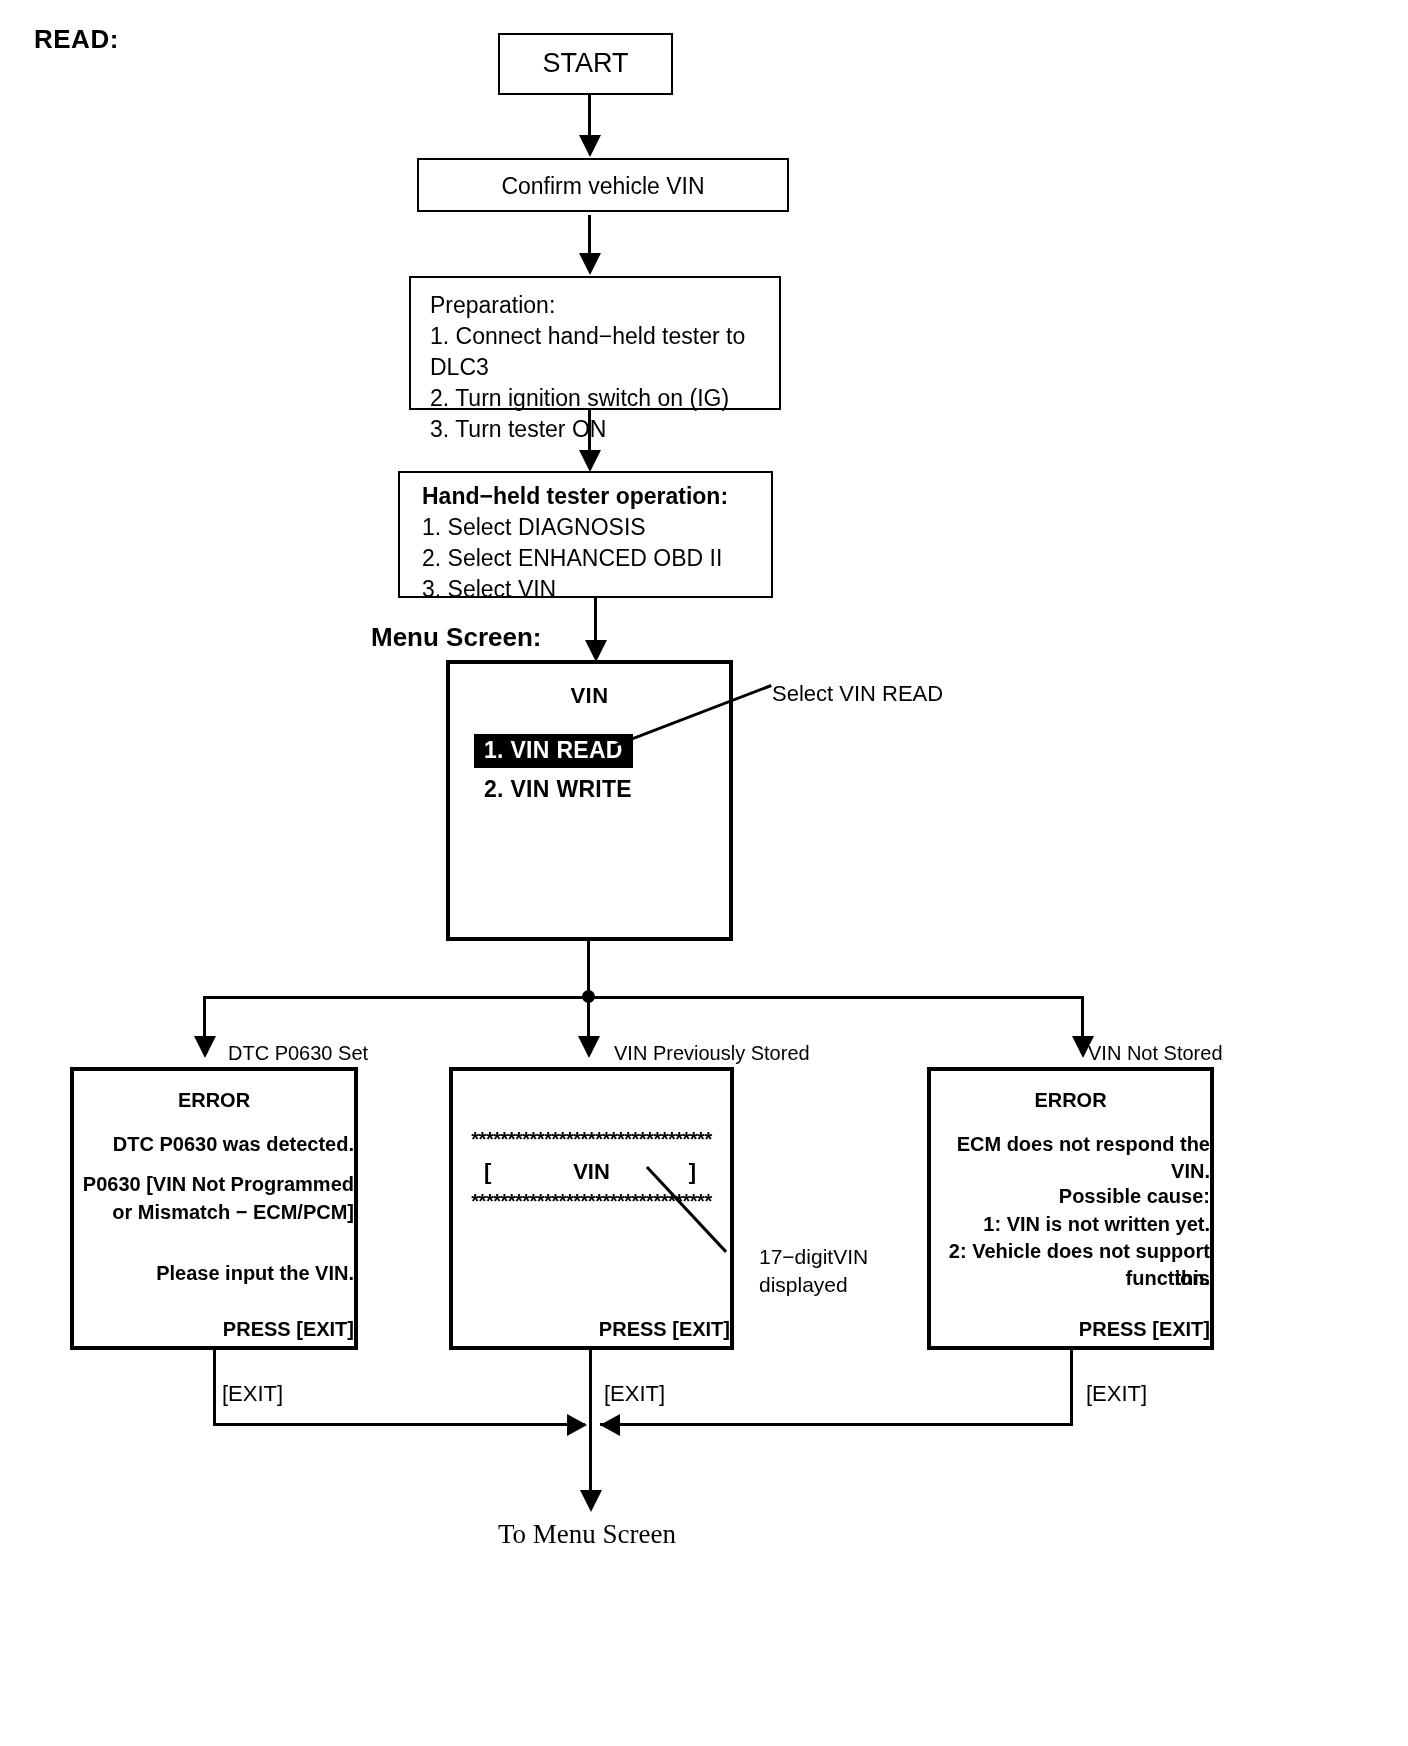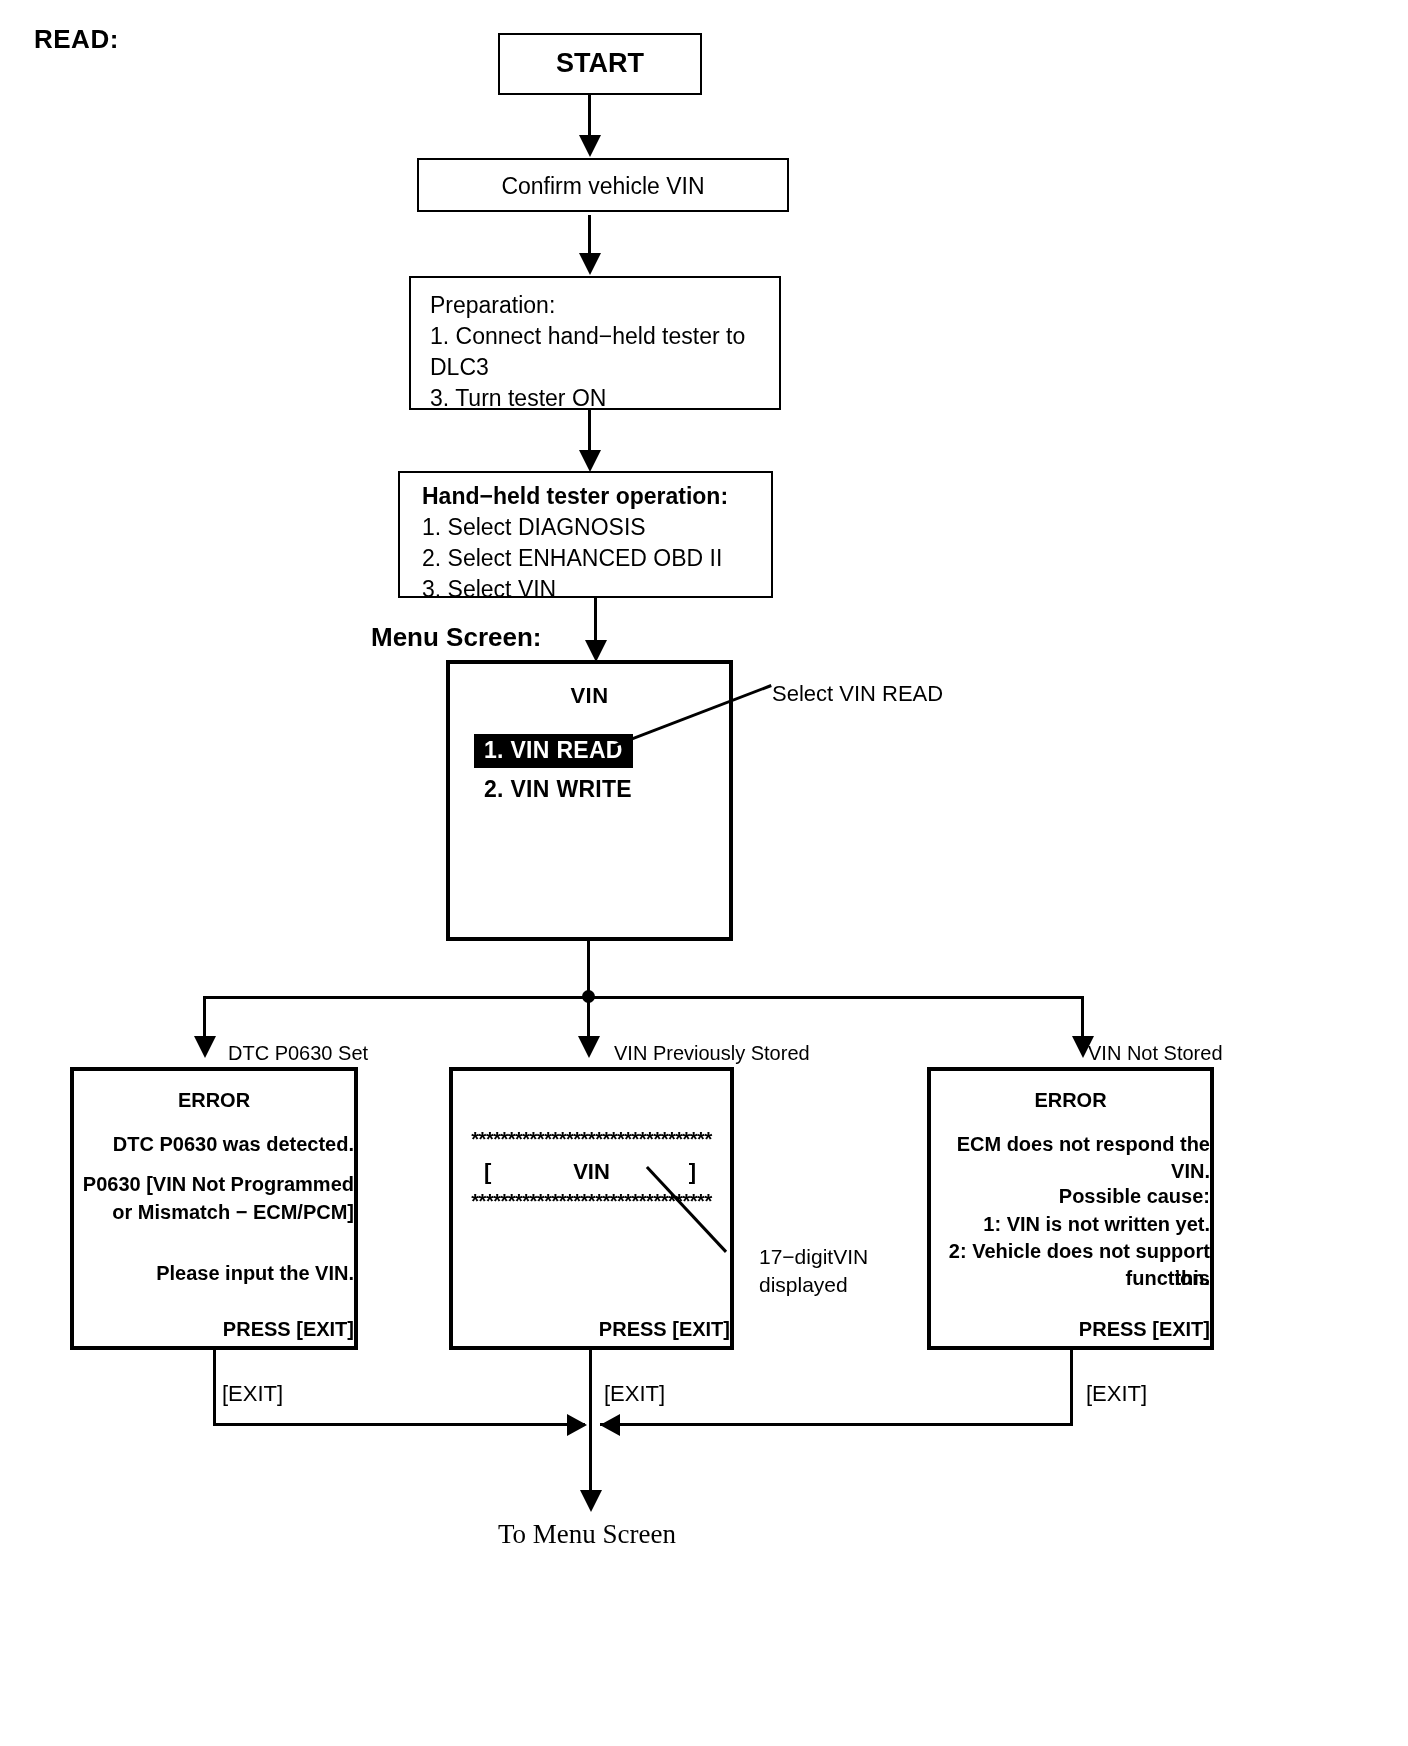--- a/index.html
+++ b/index.html
@@ -53,38 +53,39 @@
   .stars{font-size:20px;font-weight:bold;letter-spacing:-0.5px;}
   .leader{position:absolute;background:#000;height:3px;transform-origin:0 0;}
   .bottom-label{font-size:27px;font-family:Liberation Serif, serif;}
   .exit-label{font-size:22px;}
 </style>
 </head>
 <body>
 
 <div class="txt title-read" style="left:34px;top:24px;">READ:</div>
 
-<div class="box" style="left:498px;top:33px;width:204px;height:62px;font-weight:bold;">
+<div class="box" style="left:498px;top:33px;width:175px;height:62px;">
   <div class="txt c" style="left:0;top:13px;width:100%;font-size:27px;">START</div>
 </div>
 
 <div class="vline" style="left:588px;top:95px;height:44px;"></div>
 <div class="arrowdown" style="left:579px;top:135px;"></div>
 
 <div class="box" style="left:409px;top:158px;width:372px;height:54px;margin-left:8px;">
   <div class="txt c" style="left:0;top:13px;width:100%;font-size:23px;">Confirm vehicle VIN</div>
 </div>
 
 <div class="vline" style="left:588px;top:215px;height:42px;"></div>
 <div class="arrowdown" style="left:579px;top:253px;"></div>
 
 <div class="box" style="left:409px;top:276px;width:372px;height:134px;">
   <div class="boxtxt" style="position:absolute;left:19px;top:12px;">
     <div>Preparation:</div>
     <div>1. Connect hand−held tester to DLC3</div>
+    <div>2. Turn ignition switch on (IG)</div>
     <div>3. Turn tester ON</div>
   </div>
 </div>
 
 <div class="vline" style="left:588px;top:410px;height:44px;"></div>
 <div class="arrowdown" style="left:579px;top:450px;"></div>
 
 <div class="box" style="left:398px;top:471px;width:375px;height:127px;">
   <div class="boxtxt" style="position:absolute;left:22px;top:8px;">
     <div class="bold">Hand−held tester operation:</div>

